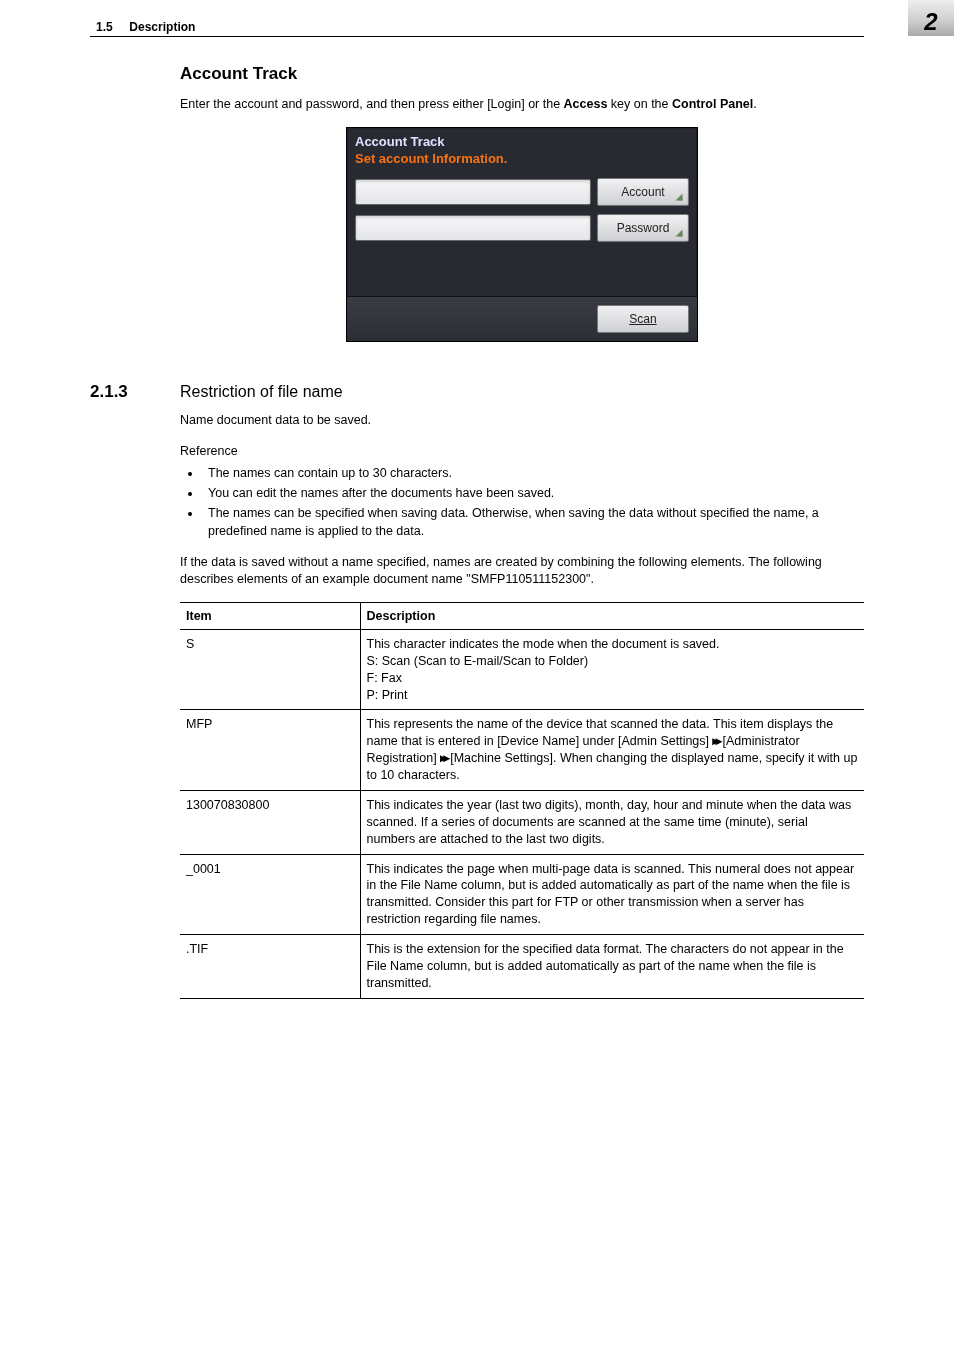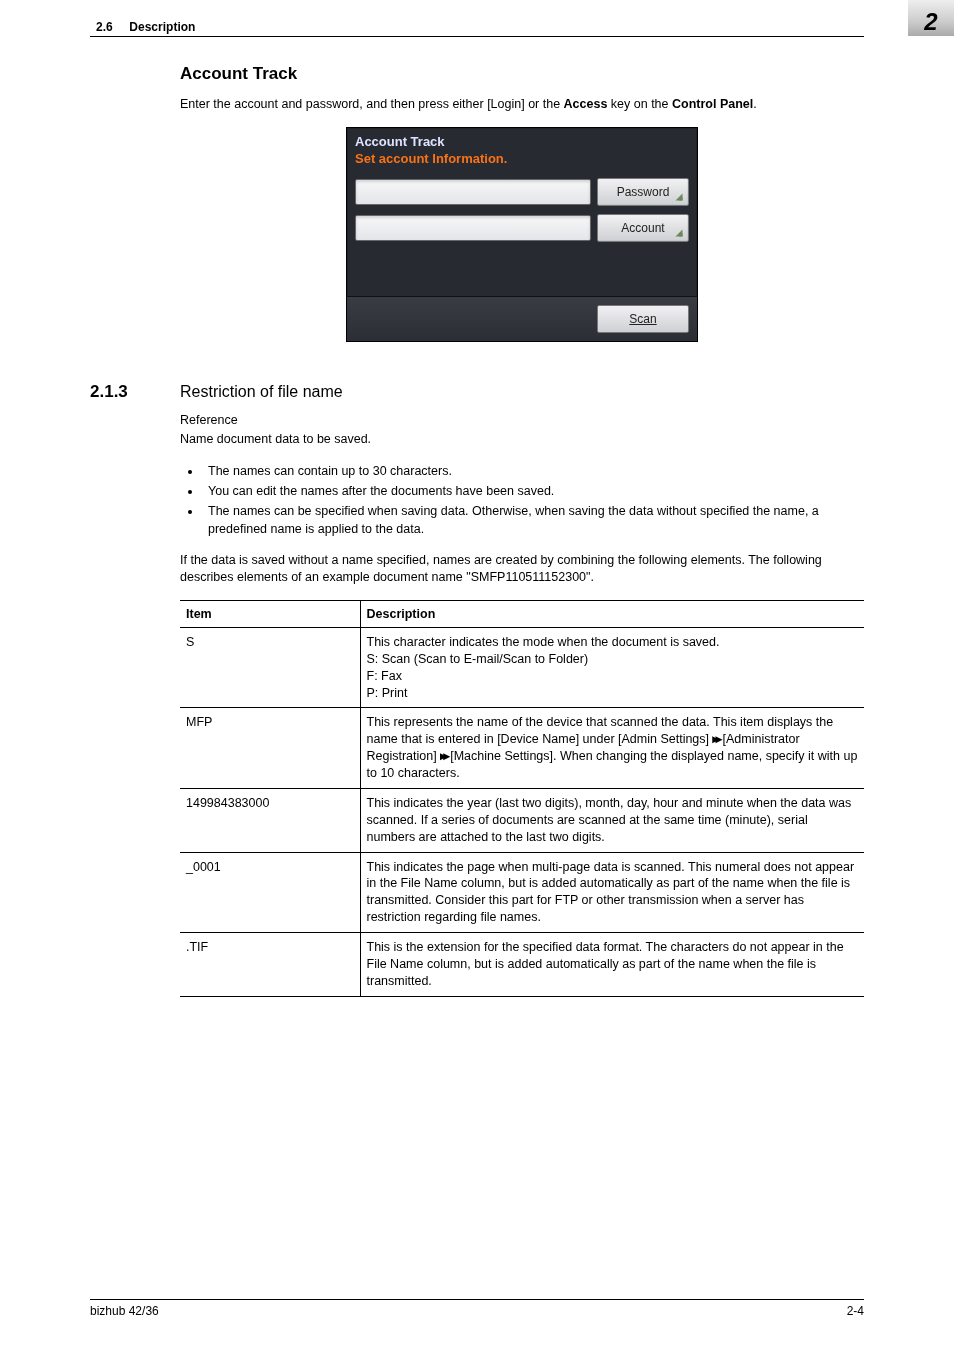--- a/index.html
+++ b/index.html
@@ -228,21 +228,21 @@
 <body>
 
 <div class="page">
 
   <div class="chapter-badge">
     <span>2</span>
   </div>
 
   <div class="header-row">
     <div class="header-left">
-      <span>2.6</span>
+      <span>1.5</span>
       &nbsp;&nbsp;&nbsp;
       <span>Description</span>
     </div>
   </div>
   <div class="header-rule"></div>
 
   <div class="content">
 
     <div class="h3">Account Track</div>
 
@@ -250,45 +250,45 @@
       <span>Enter the account and password, and then press either [Login] or the </span><span class="bold">Access</span><span> key on the </span><span class="bold">Control Panel</span><span>.</span>
     </p>
 
     <div class="screenshot-wrap">
       <div class="device-screen">
         <div class="ds-title">Account Track</div>
         <div class="ds-sub">Set account Information.</div>
         <div class="ds-row">
           <div class="ds-input"></div>
           <div class="ds-label-btn">
-            <span>Password</span>
+            <span>Account</span>
           </div>
         </div>
         <div class="ds-row">
           <div class="ds-input"></div>
           <div class="ds-label-btn">
-            <span>Account</span>
+            <span>Password</span>
           </div>
         </div>
         <div class="ds-spacer"></div>
         <div class="ds-footer">
           <div class="ds-login">
             <span>Scan</span>
           </div>
         </div>
       </div>
     </div>
 
     <div class="sec-row">
       <div class="sec-num">2.1.3</div>
       <div class="sec-title">Restriction of file name</div>
     </div>
 
+    <p class="body-text">Name document data to be saved.</p>
     <p class="body-text" style="margin-bottom:2px">Reference</p>
-    <p class="body-text">Name document data to be saved.</p>
 
     <ul class="ref">
       <li>The names can contain up to 30 characters.</li>
       <li>You can edit the names after the documents have been saved.</li>
       <li>The names can be specified when saving data. Otherwise, when saving the data without specified the name, a predefined name is applied to the data.</li>
     </ul>
 
     <p class="body-text">If the data is saved without a name specified, names are created by combining the following elements. The following describes elements of an example document name "SMFP110511152300".</p>
 
     <table class="desc">
@@ -310,34 +310,30 @@
 F: Fax
 P: Print</td>
         </tr>
         <tr>
           <td class="col-sep">MFP</td>
           <td>
             <span>This represents the name of the device that scanned the data. This item displays the name that is entered in [Device Name] under [Admin Settings] </span><span class="arrow">▸▸</span><span> [Administrator Registration] </span><span class="arrow">▸▸</span><span> [Machine Settings]. When changing the displayed name, specify it with up to 10 characters.</span>
           </td>
         </tr>
         <tr>
-          <td class="col-sep">149984383000</td>
+          <td class="col-sep">130070830800</td>
           <td>This indicates the year (last two digits), month, day, hour and minute when the data was scanned. If a series of documents are scanned at the same time (minute), serial numbers are attached to the last two digits.</td>
         </tr>
         <tr>
           <td class="col-sep">_0001</td>
           <td>This indicates the page when multi-page data is scanned. This numeral does not appear in the File Name column, but is added automatically as part of the name when the file is transmitted. Consider this part for FTP or other transmission when a server has restriction regarding file names.</td>
         </tr>
         <tr>
           <td class="col-sep">.TIF</td>
           <td>This is the extension for the specified data format. The characters do not appear in the File Name column, but is added automatically as part of the name when the file is transmitted.</td>
         </tr>
       </tbody>
     </table>
 
   </div>
 
-  <div class="footer">
-    <span>bizhub 42/36</span>
-    <span>2-4</span>
-  </div>
 
 </div>
 
 </body></html>

